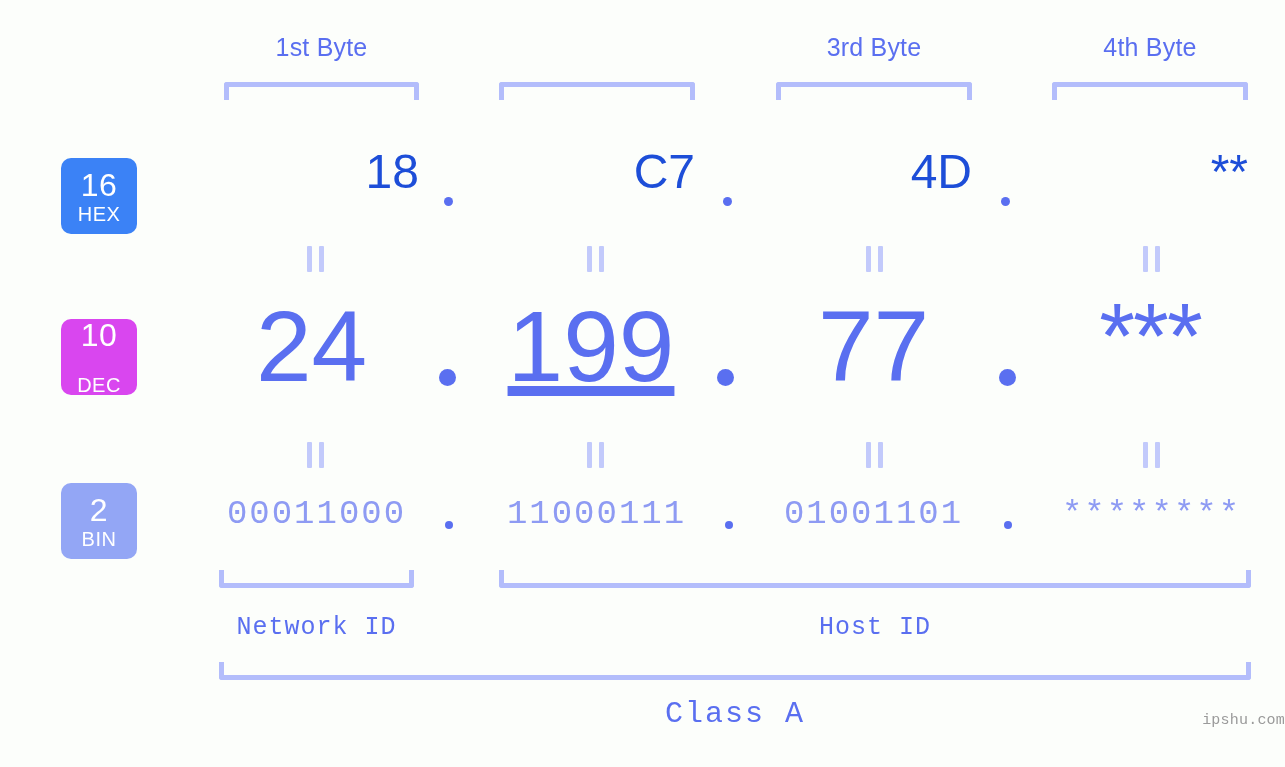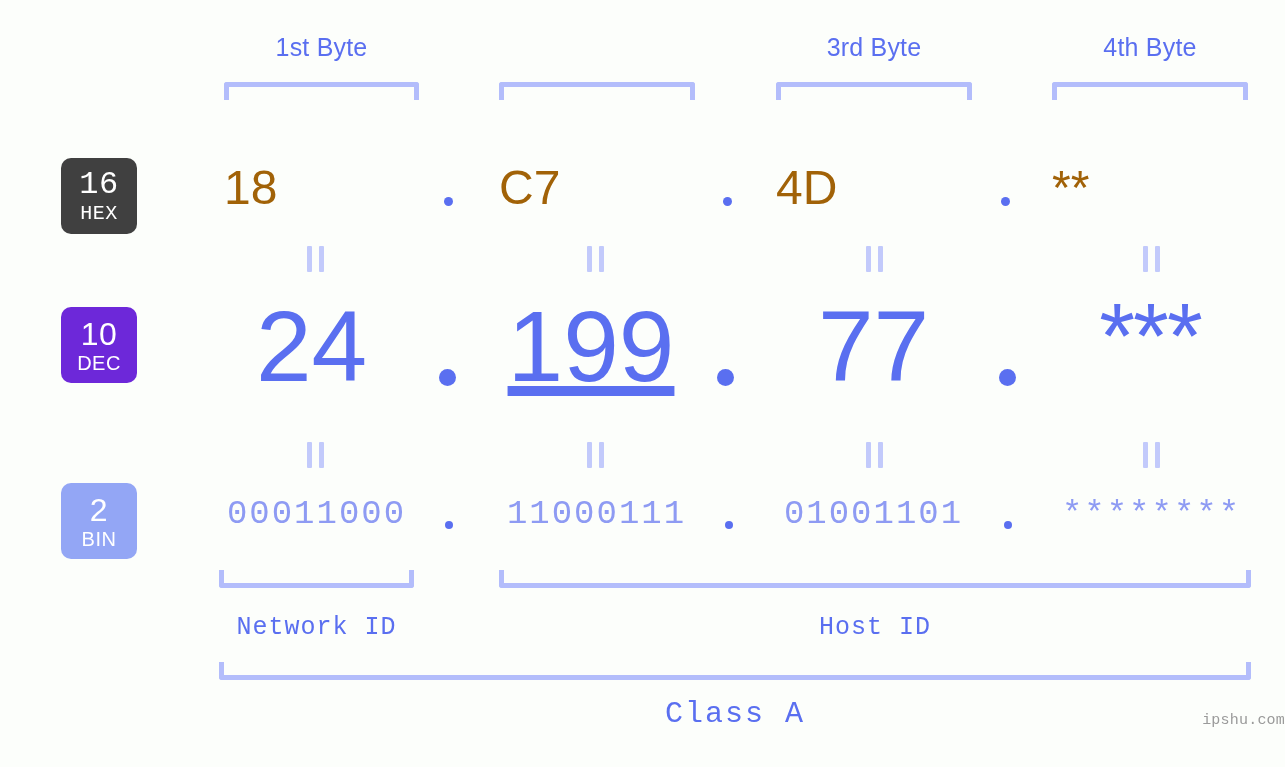--- a/index.html
+++ b/index.html
@@ -75,31 +75,31 @@
     font-size: 32px;
     font-weight: 400;
     letter-spacing: 0.5px;
   }
   .badge .abbr {
     font-size: 20px;
     font-weight: 400;
     margin-top: 3px;
     letter-spacing: 0.5px;
   }
-  #badge-hex { top: 158px; background: #404040; font-family: Liberation Mono, monospace; }
-  #badge-dec { top: 307px; background: #6d28d9; }
+  #badge-hex { top: 158px; background: #3b82f6; }
+  #badge-dec { top: 319px; background: #d946ef; justify-content: space-between; }
   #badge-bin { top: 483px; background: #93a6f5; }
 
   
   .hex-val {
     position: absolute;
-    top: 164px;
-    text-align: left;
+    top: 148px;
+    text-align: right;
     font-size: 48px;
-    color: #a16207;
+    color: #1d4ed8;
     font-family: "Liberation Sans", sans-serif;
     line-height: 1;
     white-space: nowrap;
   }
   .hex-dot {
     position: absolute;
     top: 197px;
     width: 9px;
     height: 9px;
     border-radius: 50%;

